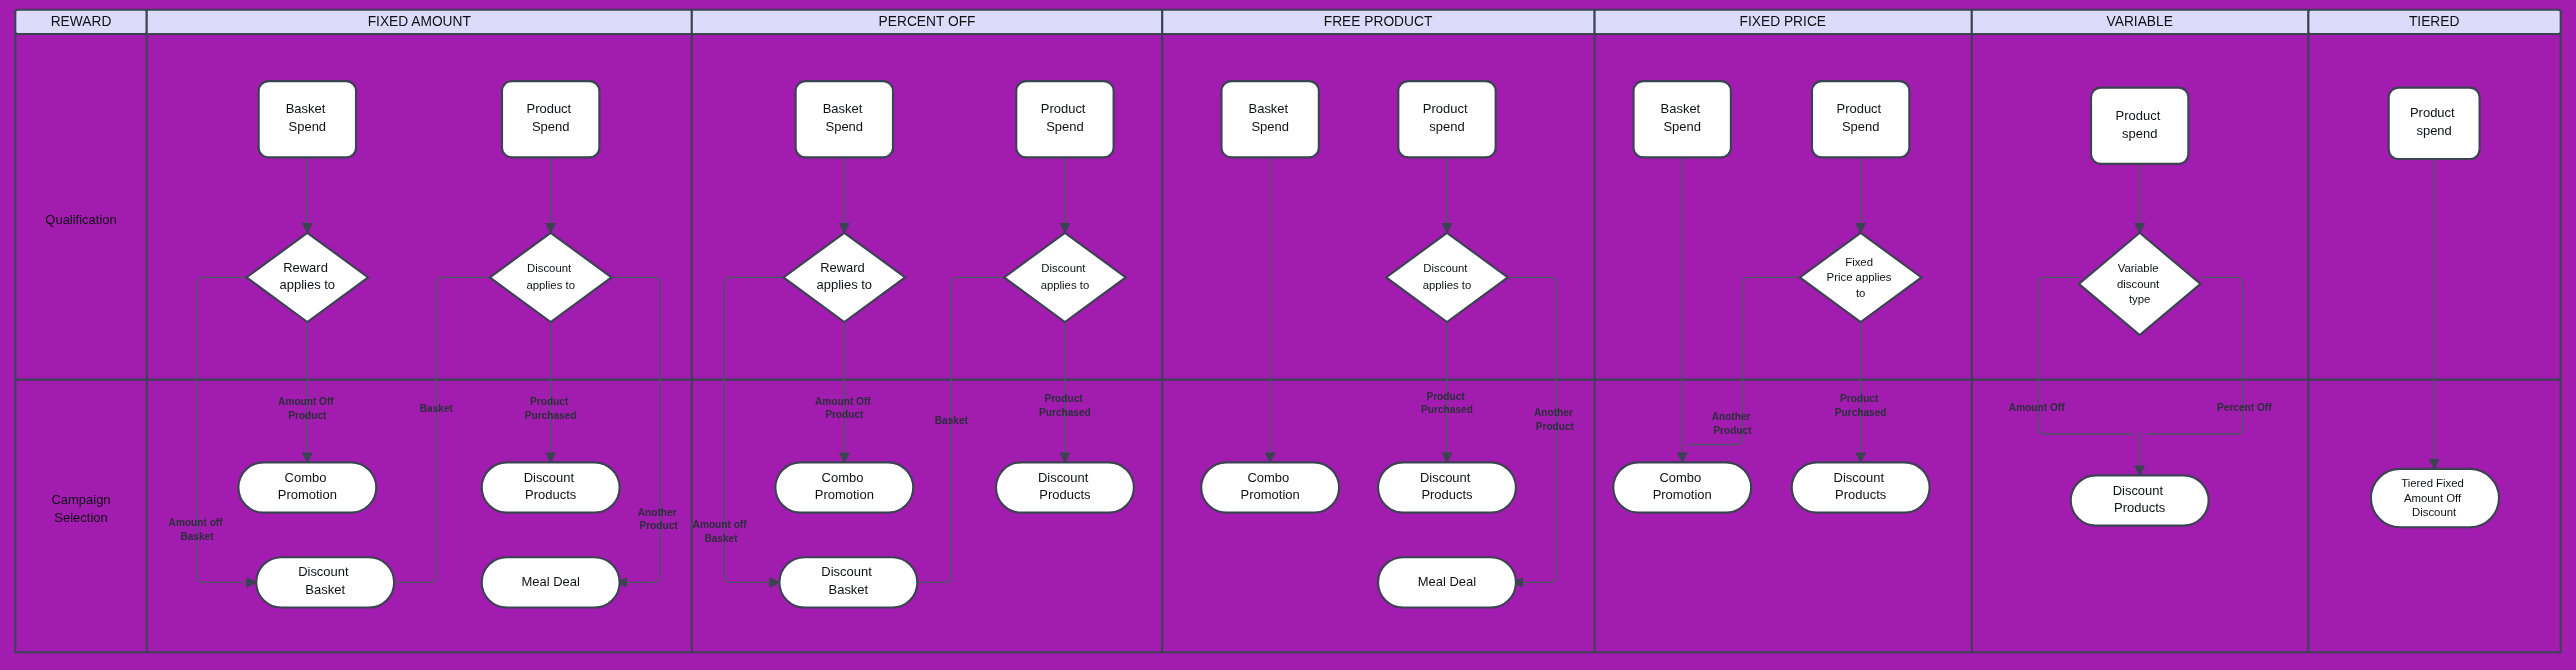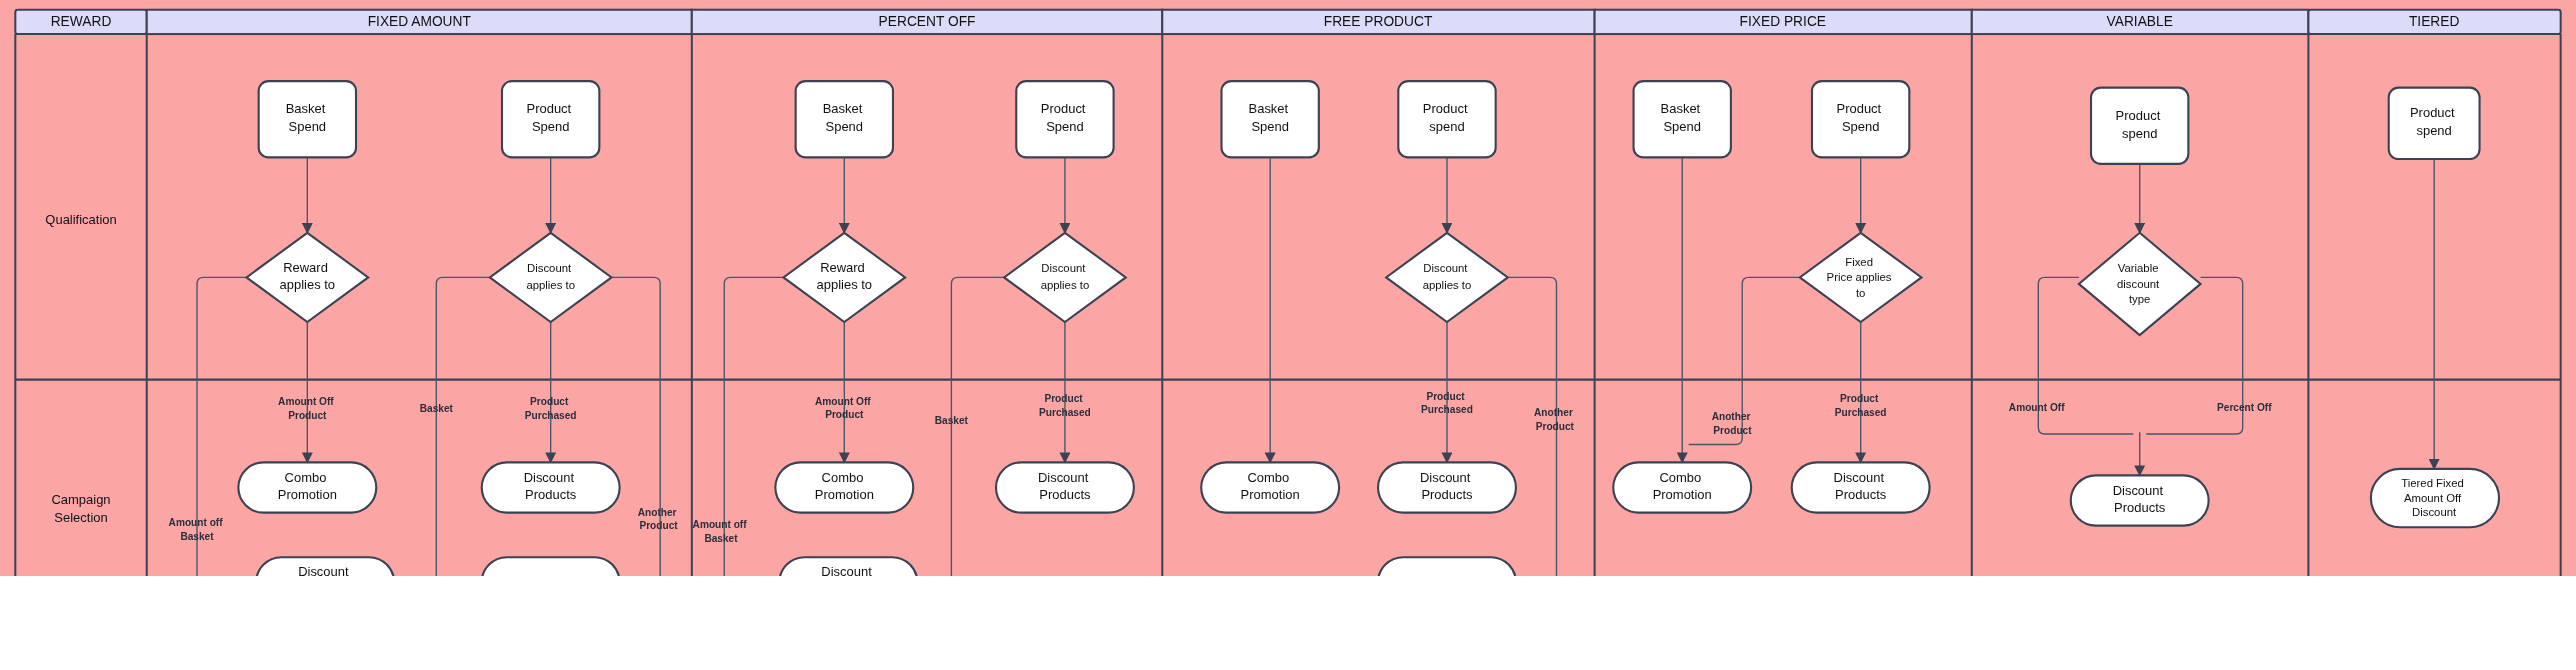--- a/index.html
+++ b/index.html
@@ -1,17 +1,17 @@
 <!DOCTYPE html>
 <html style="font-size:13px"><head>
 <meta charset="utf-8">
 <style>
   html,body{margin:0;padding:0;background:#ffffff;}
   body{font-family:"Liberation Sans", sans-serif;}
-  #root{position:relative;width:2576px;height:576px;background:#fca5a5;overflow:hidden;}
+  #root{position:relative;width:2576px;height:670px;background:#a21caf;overflow:hidden;}
   svg#diagram{position:absolute;left:0;top:0;width:2576px;height:670px;}
   .grid-line{stroke:#3b4252;stroke-width:2.5;fill:none;}
   .hdr-cell{fill:#dcdcfa;stroke:#3b4252;stroke-width:2.5;}
   .node-rect{fill:#ffffff;stroke:#3b4252;stroke-width:2.6;}
   .node-dia{fill:#ffffff;stroke:#3b4252;stroke-width:2.6;}
   .node-pill{fill:#ffffff;stroke:#3b4252;stroke-width:2.6;}
   .edge{stroke:#4b5563;stroke-width:1.7;fill:none;}
   .arrowhead{fill:#3b4252;}
   text{fill:#0f1115;}
   .t-hdr{font-family:"Liberation Sans",sans-serif;font-size:17px;text-anchor:middle;dominant-baseline:middle;}

